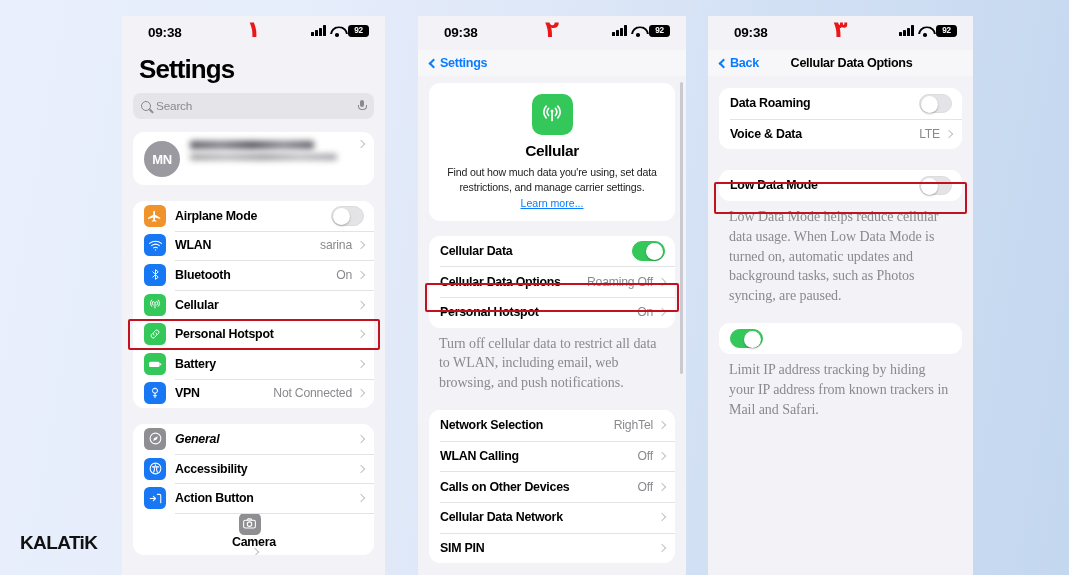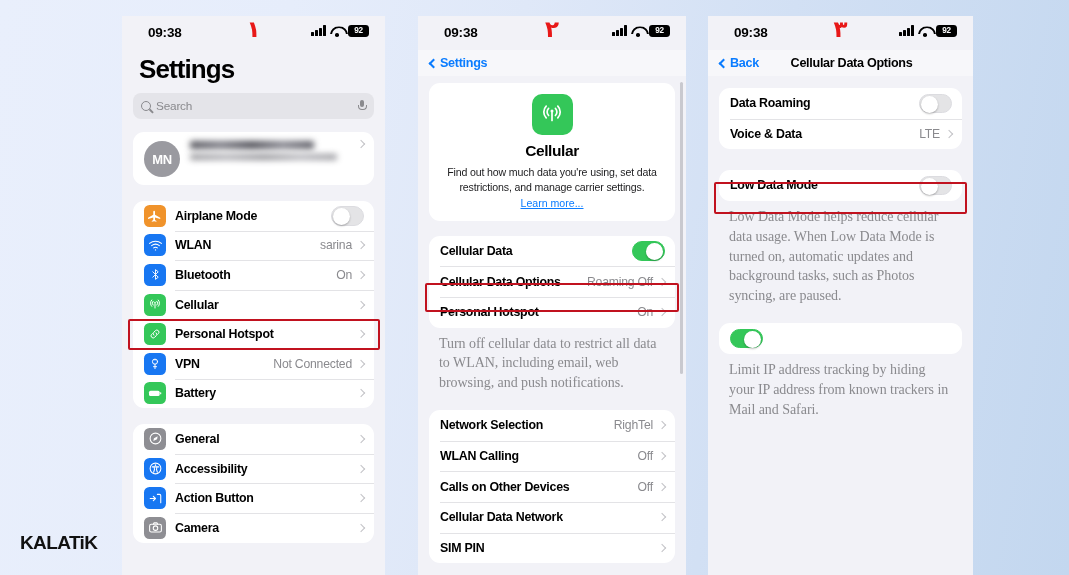--- a/index.html
+++ b/index.html
@@ -314,45 +314,45 @@
           <span class="icon" style="background: rgb(52, 199, 89);">
             <svg width="14" height="14" viewBox="0 0 24 24" stroke="#fff" fill="none" stroke-width="1.7" stroke-linecap="round" stroke-linejoin="round">
               <path d="M10 14a3.6 3.6 0 0 1 0-5.1l2.6-2.6a3.6 3.6 0 1 1 5.1 5.1l-1.2 1.2"></path>
               <path d="M14 10a3.6 3.6 0 0 1 0 5.1l-2.6 2.6a3.6 3.6 0 1 1-5.1-5.1l1.2-1.2"></path>
             </svg>
           </span>
           <span class="label">Personal Hotspot</span>
           <span class="chev"></span>
         </div>
         <div class="row inset" style="min-height: 29.6px;">
+          <span class="icon" style="background: rgb(52, 199, 89);">
+            <svg width="16" height="16" viewBox="0 0 24 24">
+              <rect x="3" y="8.5" width="16" height="8" rx="2.4" fill="#fff"></rect>
+              <rect x="19.6" y="11" width="1.8" height="3" rx="0.8" fill="#fff"></rect>
+            </svg>
+          </span>
+          <span class="label">Battery</span>
+          <span class="chev"></span>
+        </div>
+        <div class="row inset" style="min-height: 29.6px;">
           <span class="icon" style="background: rgb(24, 119, 242);">
             <svg width="14" height="14" viewBox="0 0 24 24" stroke="#fff" fill="none" stroke-width="1.7" stroke-linecap="round" stroke-linejoin="round">
               <circle cx="12" cy="8" r="4.4"></circle>
               <path d="M12 12.4V20"></path>
               <path d="M9.4 16.6h5.2"></path>
               <path d="M12 4.2v1"></path>
             </svg>
           </span>
           <span class="label">VPN</span>
           <span class="value">Not Connected</span>
           <span class="chev"></span>
         </div>
-        <div class="row inset" style="min-height: 29.6px;">
-          <span class="icon" style="background: rgb(52, 199, 89);">
-            <svg width="16" height="16" viewBox="0 0 24 24">
-              <rect x="3" y="8.5" width="16" height="8" rx="2.4" fill="#fff"></rect>
-              <rect x="19.6" y="11" width="1.8" height="3" rx="0.8" fill="#fff"></rect>
-            </svg>
-          </span>
-          <span class="label">Battery</span>
-          <span class="chev"></span>
-        </div>
       </div>
     <div class="group" style="margin-top:16px;" id="p1g2">
-        <div class="row inset" style="min-height: 29.6px;">
+        <div class="row inset" style="min-height: 29.6px; font-style: italic;">
           <span class="icon" style="background: rgb(142, 142, 147);">
             <svg width="15" height="15" viewBox="0 0 24 24" stroke="#fff" fill="none" stroke-width="1.7" stroke-linecap="round" stroke-linejoin="round">
               <circle cx="12" cy="12" r="8.6"></circle>
               <path d="M15.5 8.5l-6 3 -1 4.6 6-3z" fill="#fff" stroke="none"></path>
             </svg>
           </span>
           <span class="label">General</span>
           <span class="chev"></span>
         </div>
         <div class="row inset" style="min-height: 29.6px;">
@@ -372,21 +372,21 @@
           <span class="icon" style="background: rgb(24, 119, 242);">
             <svg width="15" height="15" viewBox="0 0 24 24" stroke="#fff" fill="none" stroke-width="1.7" stroke-linecap="round" stroke-linejoin="round">
               <path d="M3.5 12h8"></path>
               <path d="M8.5 8.6L12 12l-3.5 3.4"></path>
               <path d="M15 5.4h3.4a2 2 0 0 1 2 2V18.6"></path>
             </svg>
           </span>
           <span class="label">Action Button</span>
           <span class="chev"></span>
         </div>
-        <div class="row inset" style="min-height: 29.6px;">
+        <div class="row inset" style="min-height: 29.6px; flex-direction: column;">
           <span class="icon" style="background: rgb(142, 142, 147);">
             <svg width="15" height="15" viewBox="0 0 24 24" stroke="#fff" fill="none" stroke-width="1.7" stroke-linecap="round" stroke-linejoin="round">
               <rect x="2.6" y="6.8" width="18.8" height="12.4" rx="2.6"></rect>
               <circle cx="12" cy="13" r="3.6"></circle>
               <path d="M8.4 6.8l1.3-2.2h4.6l1.3 2.2"></path>
             </svg>
           </span>
           <span class="label">Camera</span>
           <span class="chev"></span>
         </div>

